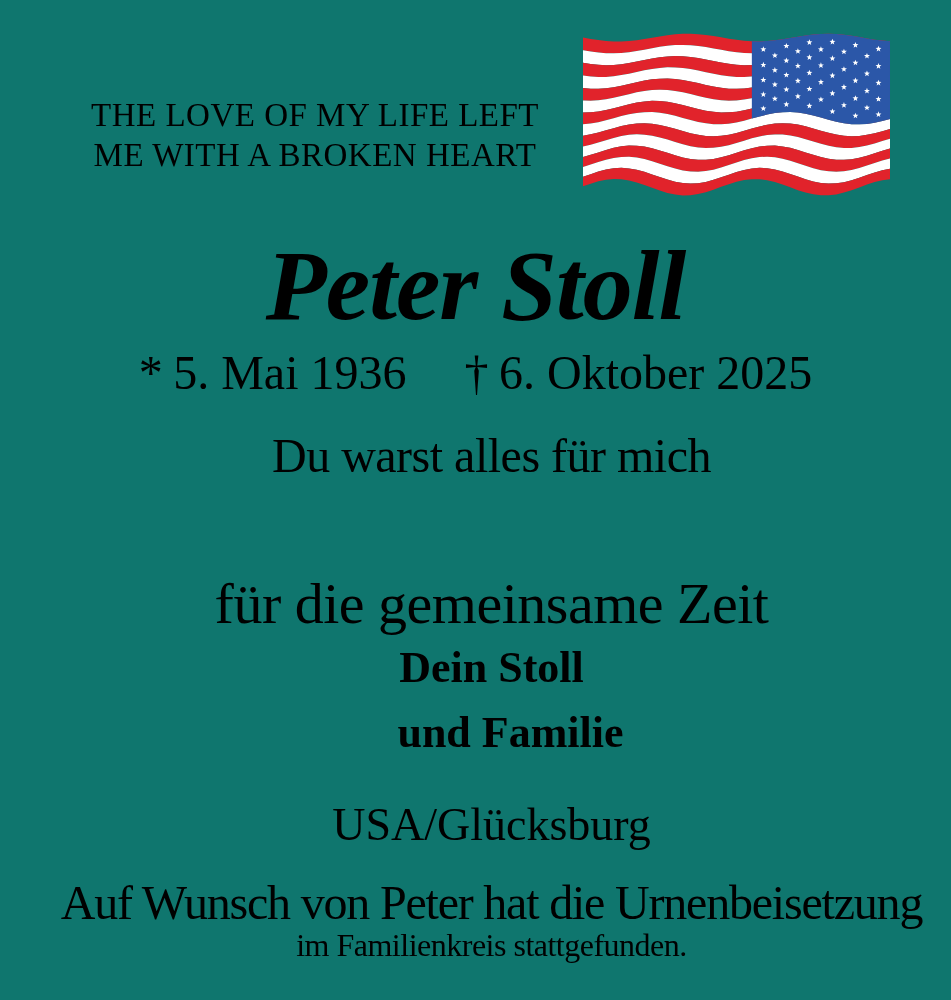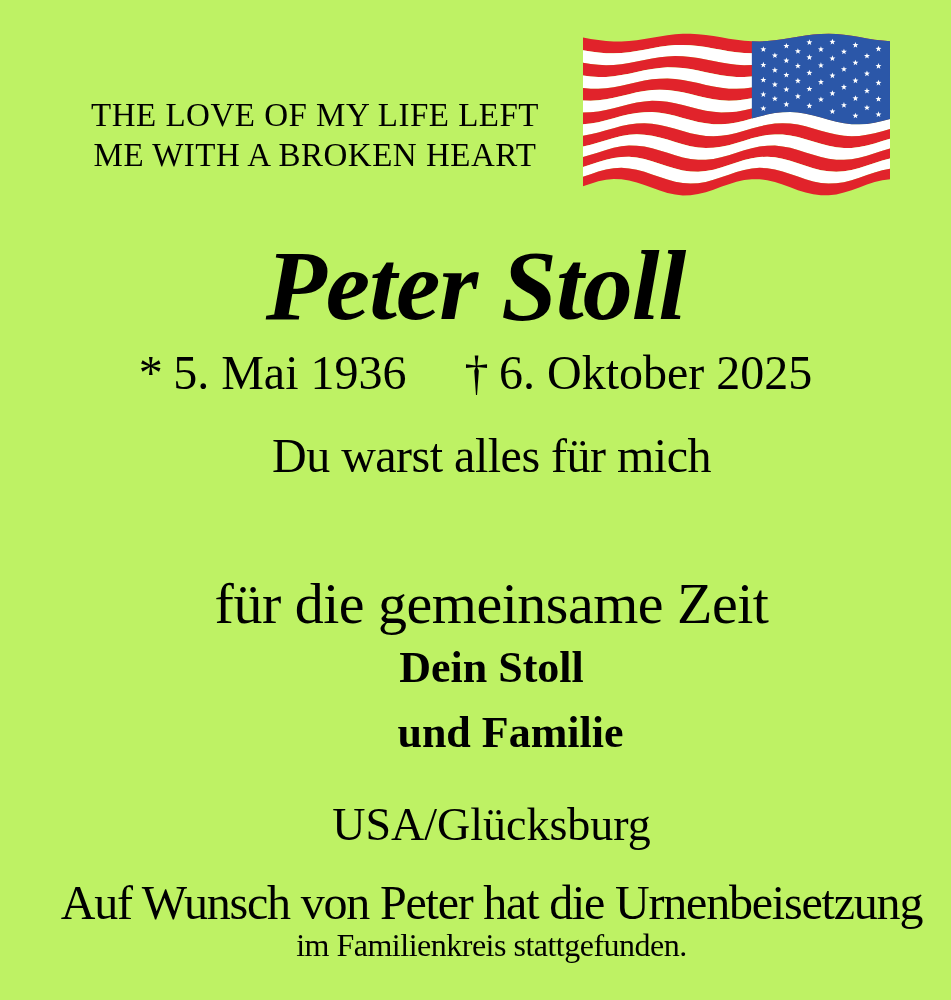--- a/index.html
+++ b/index.html
@@ -4,21 +4,21 @@
 <style>
   html, body {
     margin: 0;
     padding: 0;
     background: #ffffff;
   }
   .page {
     position: relative;
     width: 951px;
     height: 1000px;
-    background: #bef264;
+    background: #0f766e;
     font-family: "Liberation Serif", "DejaVu Serif", serif;
     color: #000000;
     overflow: hidden;
   }
   .header-block {
     position: absolute;
     left: 60px;
     top: 95px;
     width: 510px;
     text-align: center;

